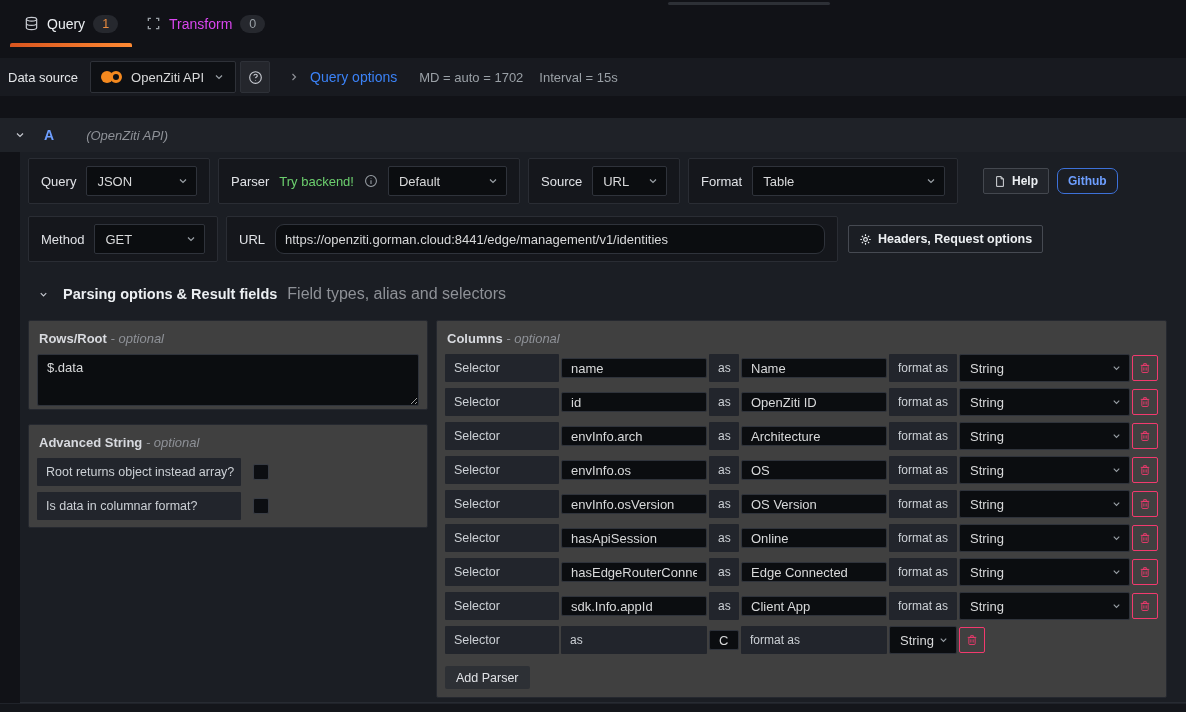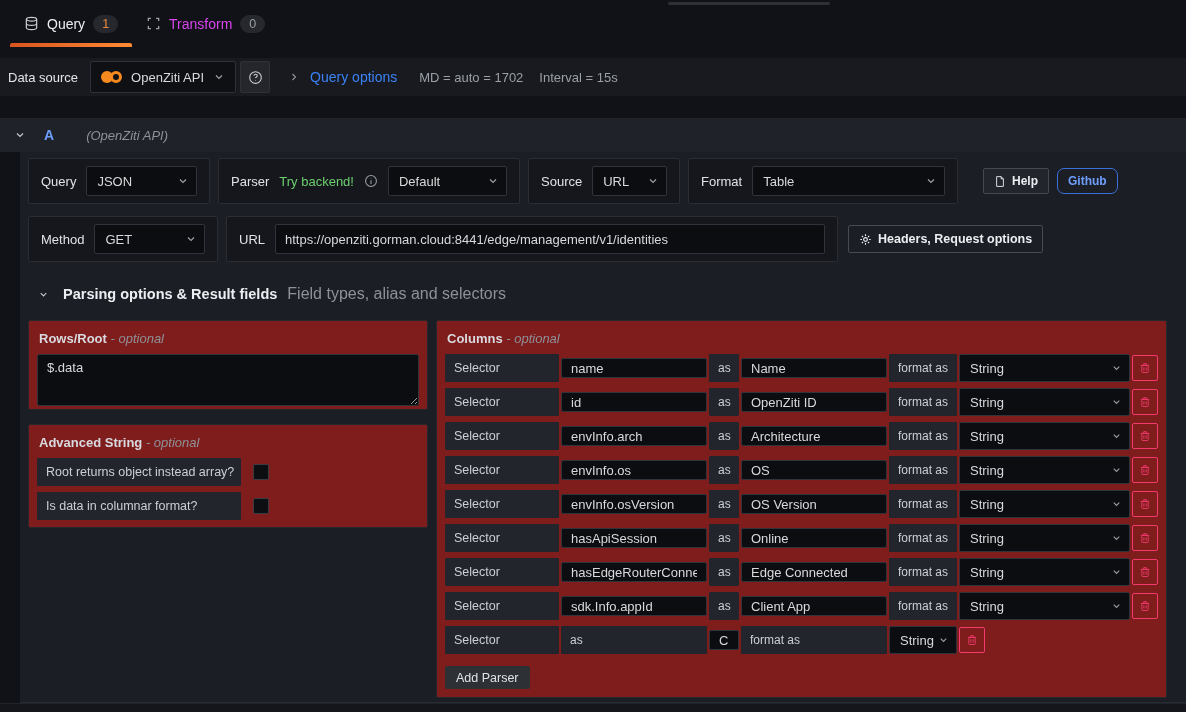--- a/index.html
+++ b/index.html
@@ -72,21 +72,21 @@
   .btn-outline { background:transparent; border:1px solid #464a52; color:#eceff2; height:28px; font-size:12.5px; }
 
   
   .sec-header { margin-top:20px; height:24px; display:flex; align-items:center; padding-left:10px; cursor:pointer; }
   .sec-header .chev { color:#c7cad1; display:flex; }
   .sec-title { margin-left:14px; font-size:14.5px; font-weight:700; color:#eceff2; }
   .sec-sub { margin-left:10px; font-size:16px; color:#8e9197; }
 
   
   .panels { margin-top:14px; display:flex; gap:8px; height:378px; }
-  .panel { background:#7f1d1d; border:1px solid #25282f; border-radius:2px; padding:8px; }
+  .panel { background:#404040; border:1px solid #25282f; border-radius:2px; padding:8px; }
   .panel-title { color:#d8dadf; font-weight:700; font-size:13px; margin:2px 0 8px 2px; }
   .panel-title .opt { font-weight:400; font-style:italic; color:#8e9197; }
   .left-col { width:400px; flex:none; display:flex; flex-direction:column; }
   .rows-root-panel { height:90px; }
   .rows-root-panel textarea { width:100%; height:52px; resize:vertical; background:#0b0d10; border:1px solid #2f333b;
     border-radius:2px; color:#d8d9da; font-family:"Liberation Sans",sans-serif; font-size:13px; padding:5px 9px; outline:none; }
   .advanced-panel { margin-top:14px; height:104px; }
   .adv-row { display:flex; align-items:center; margin-top:6px; }
   .chip { background:#22252c; color:#ccd0d5; display:flex; align-items:center; padding:0 9px; height:28px;
     font-size:12.5px; font-weight:500; border-radius:1px; white-space:nowrap; overflow:hidden; }
@@ -256,21 +256,21 @@
           <span>GET</span>
           <span class="sel-chev">
             <svg width="12" height="12" viewBox="0 0 16 16" fill="none" stroke="currentColor" stroke-width="1.6">
                 <path d="M4 6l4 4 4-4"></path>
               </svg>
           </span>
         </div>
       </div>
       <div class="fieldbox" style="width:612px;margin-left:8px;">
         <span class="flabel">URL</span>
-        <input class="ginput" style="flex: 1 1 0%;" value="https://openziti.gorman.cloud:8441/edge/management/v1/identities">
+        <input class="ginput" style="flex: 1 1 0%; border-radius: 9px;" value="https://openziti.gorman.cloud:8441/edge/management/v1/identities">
       </div>
       <button class="btn btn-outline" style="margin-left:10px;">
         <span>
           <svg width="13" height="13" viewBox="0 0 16 16" fill="none" stroke="currentColor" stroke-width="1.4">
             <circle cx="8" cy="8" r="2.3"></circle>
             <path d="M8 1.6v2M8 12.4v2M1.6 8h2M12.4 8h2M3.5 3.5l1.4 1.4M11.1 11.1l1.4 1.4M12.5 3.5l-1.4 1.4M4.9 11.1l-1.4 1.4"></path>
           </svg>
         </span>
         <span>Headers, Request options</span>
       </button>

